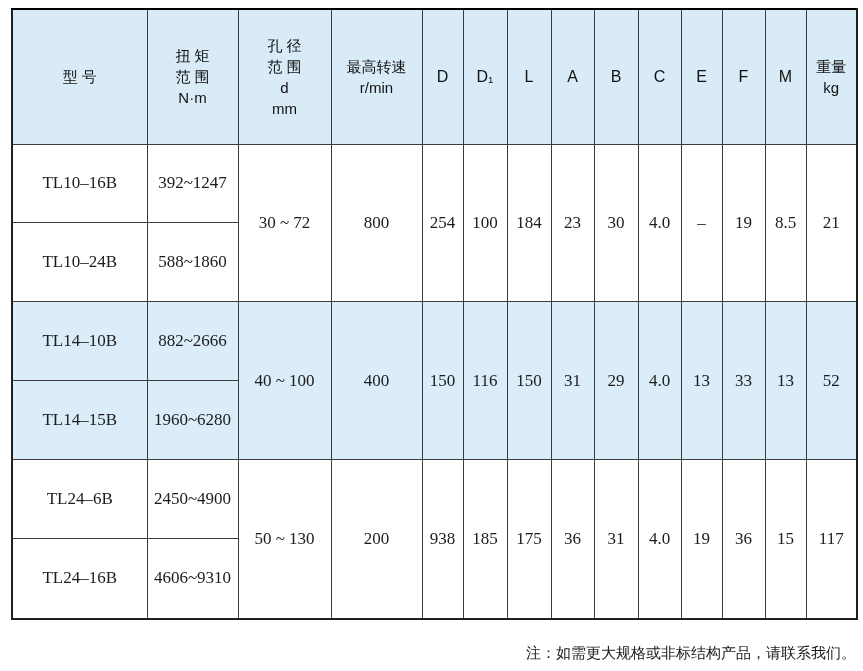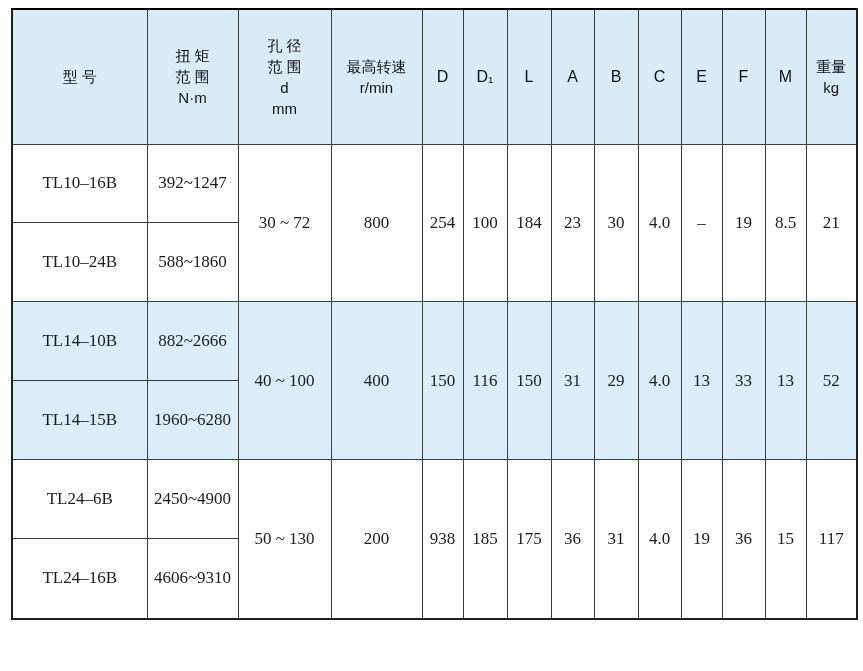--- a/index.html
+++ b/index.html
@@ -177,14 +177,15 @@
         <td rowspan="2">15</td>
         <td rowspan="2">117</td>
       </tr>
       <tr>
         <td>TL24–16B</td>
         <td>4606~9310</td>
       </tr>
     </tbody>
   </table>
 
+  <div class="note">注：如需更大规格或非标结构产品，请联系我们。</div>
 
 </div>
 
 </body></html>

